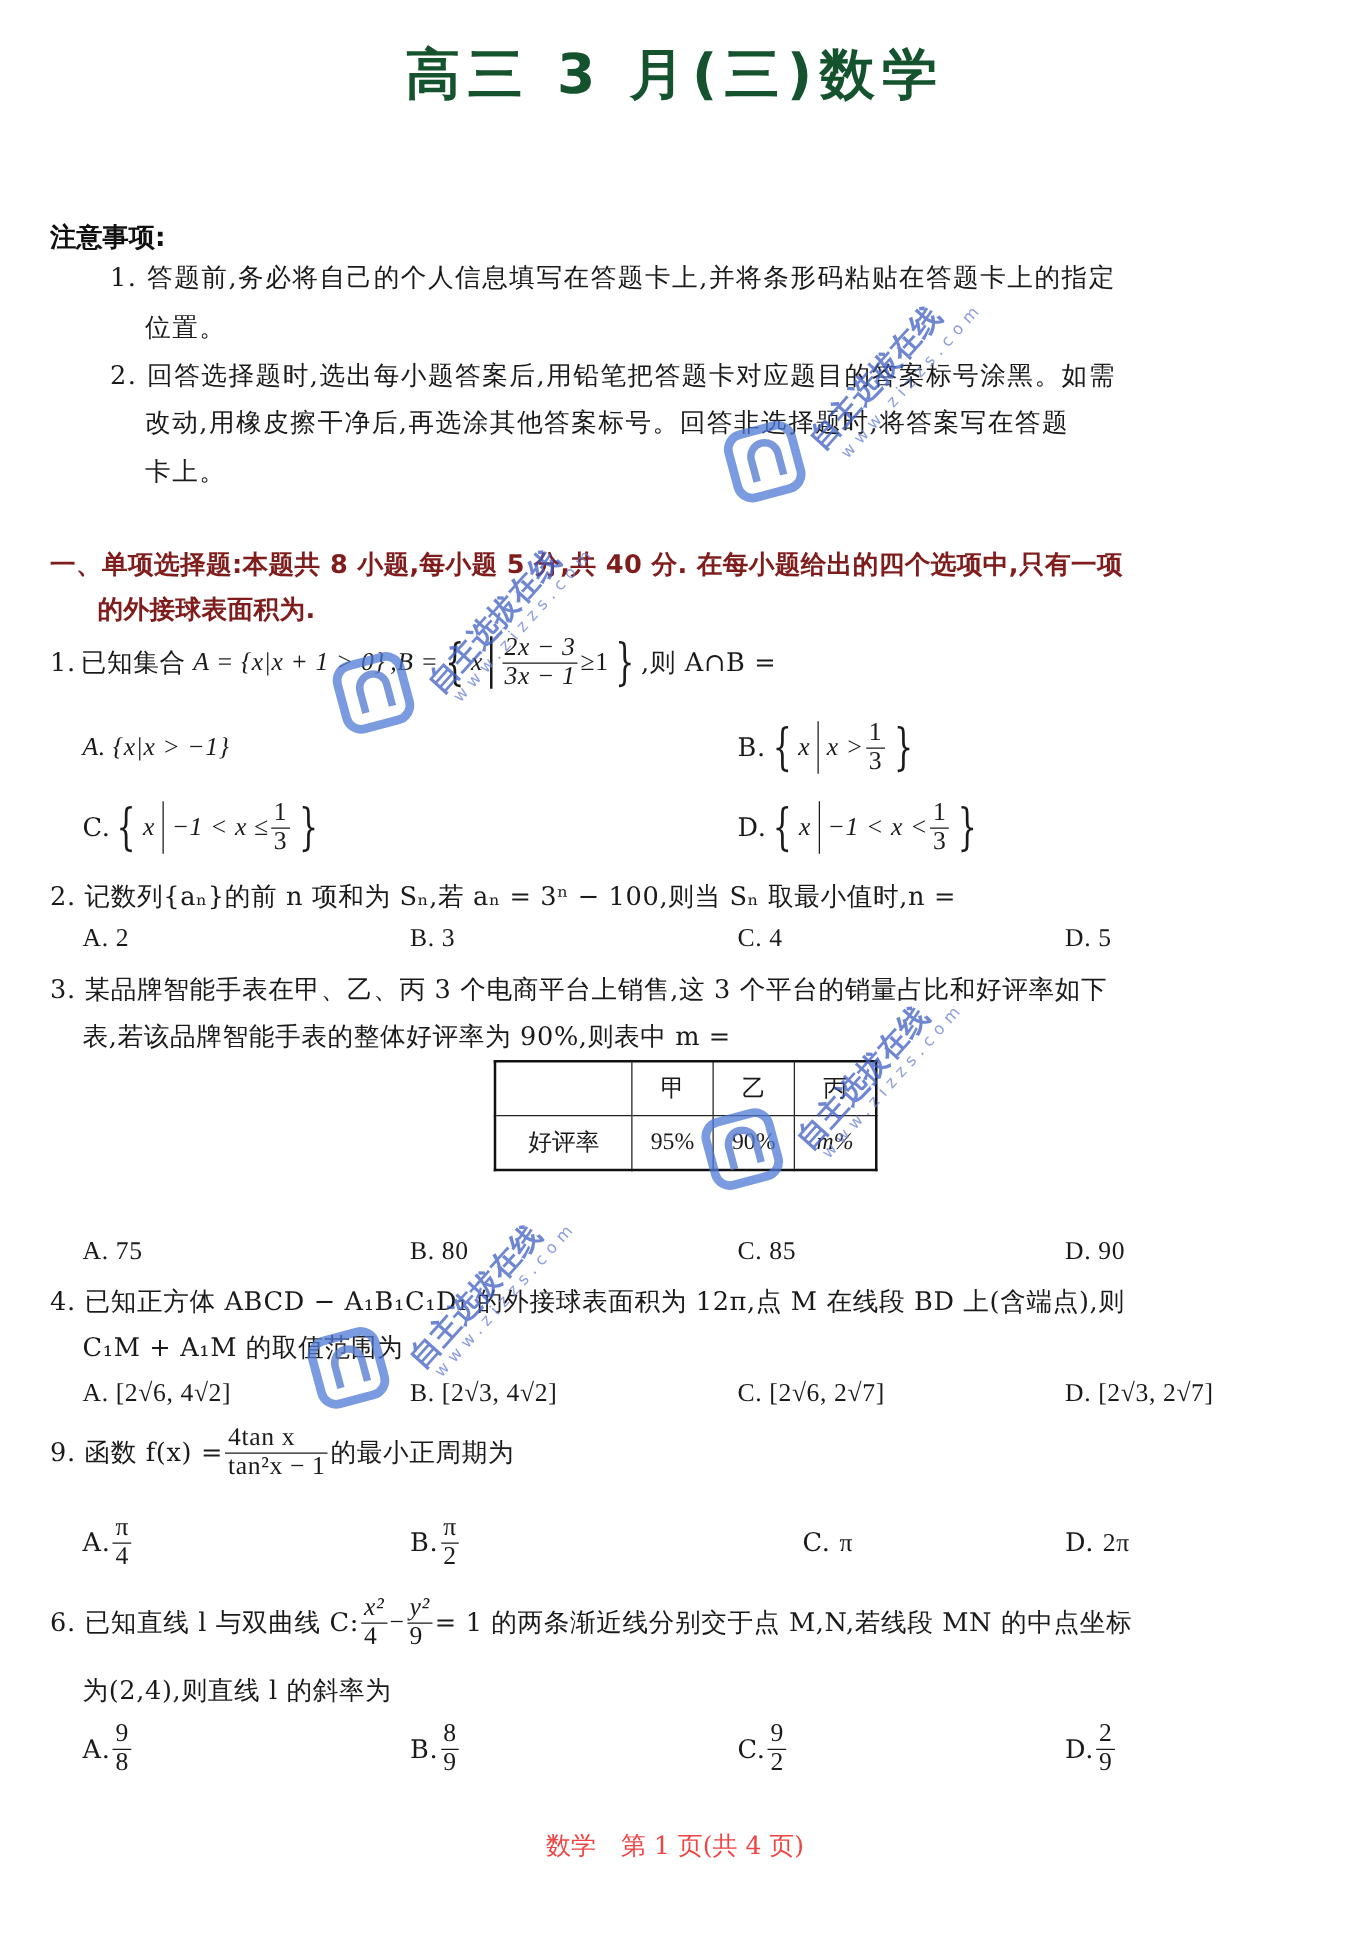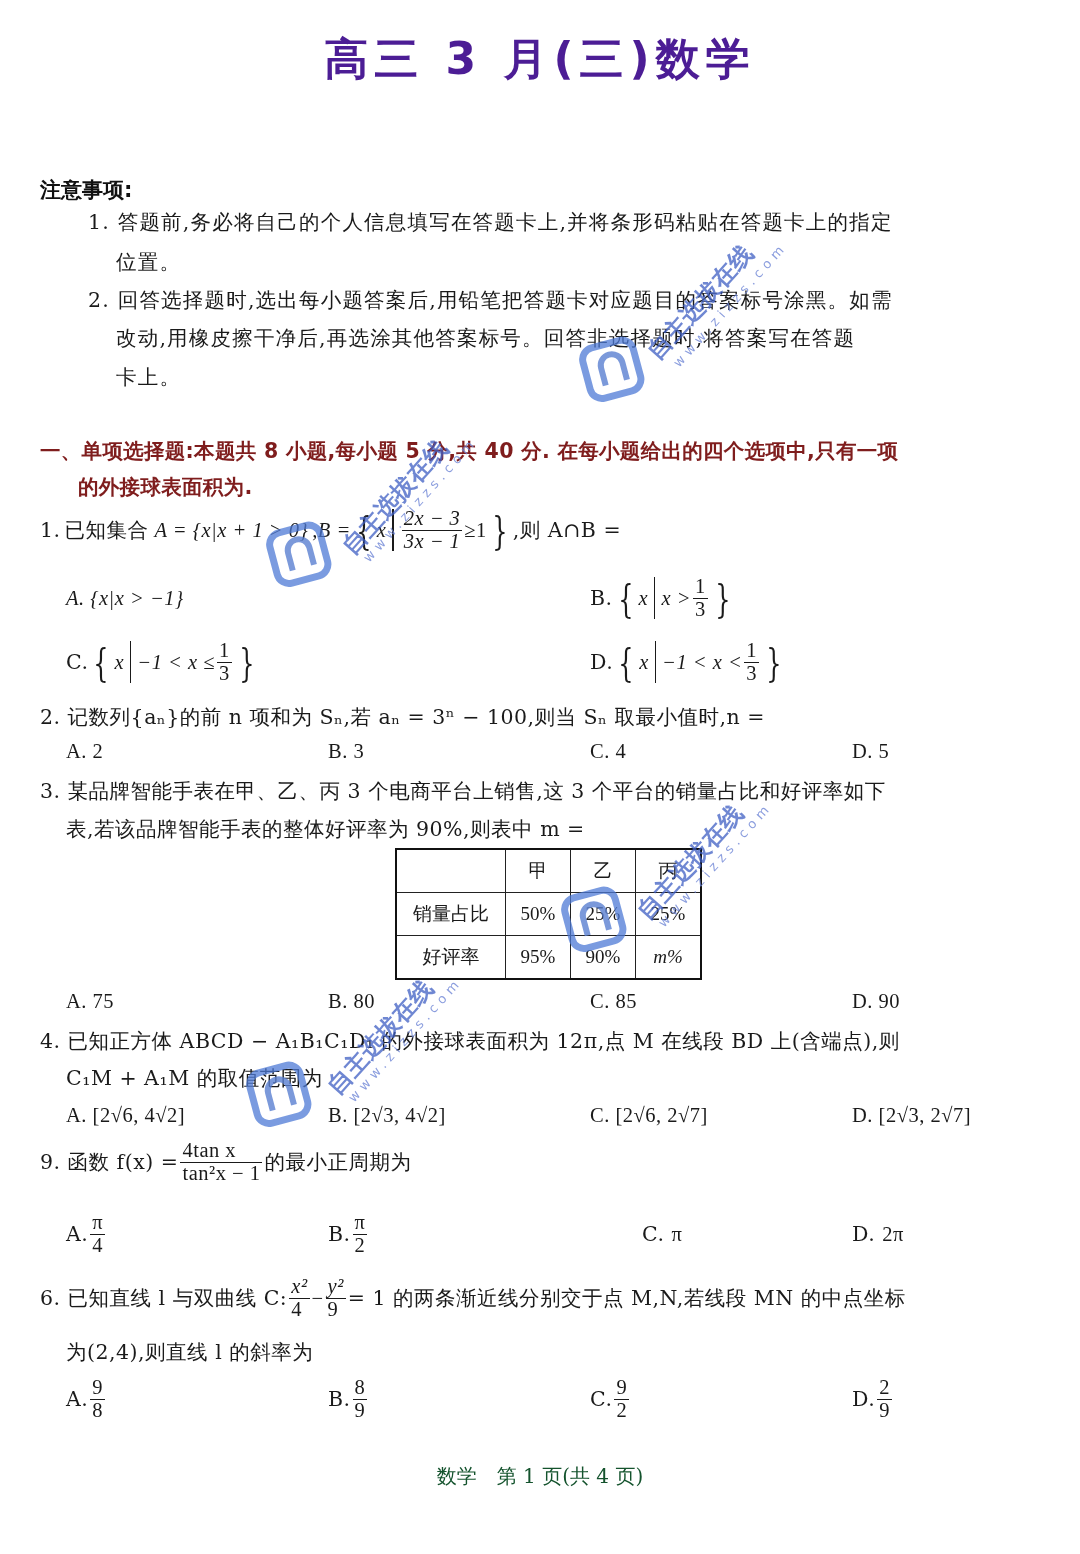--- a/index.html
+++ b/index.html
@@ -5,41 +5,41 @@
   html, body { margin: 0; padding: 0; background: #ffffff; }
   body {
     width: 1080px; height: 1554px; position: relative; overflow: hidden;
     font-family: "DejaVu Serif", "Liberation Serif", serif;
     color: #1a1a1a;
   }
   .abs { position: absolute; white-space: nowrap; }
   .title {
     left: 0; width: 1080px; top: 30px; text-align: center;
     font-family: "DejaVu Sans", sans-serif; font-weight: bold;
-    font-size: 44px; letter-spacing: 6px; color: #4c1d95;
+    font-size: 44px; letter-spacing: 6px; color: #14532d;
   }
   .heading {
     font-family: "DejaVu Sans", sans-serif; font-weight: bold; font-size: 21px; color: #111;
   }
   .body-text { font-size: 20.5px; letter-spacing: 1.2px; }
   .sec-text { font-family: "DejaVu Sans", sans-serif; font-weight: bold; font-size: 20.5px; letter-spacing: 0.3px; color:#7f1d1d; }
   .q { font-size: 20.5px; letter-spacing: 0.5px; }
   .i { font-style: italic; font-family: "Liberation Serif", serif; }
   .m { font-family: "Liberation Serif", serif; }
   .frac { display: inline-flex; flex-direction: column; vertical-align: middle; margin: 0 2px; line-height: 1.05; }
   .frac .num { border-bottom: 1.3px solid #1a1a1a; padding: 0 2px; }
   .frac .den { padding: 0 2px; }
   .brace { font-size: 40px; font-family: "DejaVu Serif", serif; font-weight: 200; vertical-align: middle; transform: scaleX(0.6); display:inline-block; line-height: 1; }
   .bar { display:inline-block; width:1.3px; height: 42px; background:#1a1a1a; vertical-align: middle; margin: 0 6px; }
   table.t {
     position: absolute; left: 395px; top: 848px; border-collapse: collapse;
     border: 2px solid #111; font-size: 19px;
   }
   table.t td { border: 1px solid #222; text-align: center; height: 42px; padding: 0; }
-  .footer { left: 0; width: 1080px; top: 1463px; text-align: center; font-size: 20px; color:#14532d; }
+  .footer { left: 0; width: 1080px; top: 1463px; text-align: center; font-size: 20px; color:#ef4444; }
   .wm { position: absolute; pointer-events: none; }
   .wm-text { position: absolute; color: #3f5fc4; opacity: 0.75; font-family: "DejaVu Serif", serif; font-weight: bold; font-size: 24px; transform: rotate(-48deg); transform-origin: left top; white-space: nowrap; }
   .wm-url { position: absolute; color: #6f86d6; opacity: 0.8; font-family: "DejaVu Sans", sans-serif; font-size: 13px; letter-spacing: 5px; transform: rotate(-48deg); transform-origin: left top; white-space: nowrap; }
 </style>
 </head>
 <body>
 
 <div class="abs title">高三 3 月(三)数学</div>
 
 <div class="abs heading" style="left:40px; top:176px;">注意事项:</div>
@@ -121,26 +121,20 @@
 
 <table class="t">
   <tbody>
       <tr>
     <td style="width:108px;"></td>
     <td style="width:64px;">甲</td>
     <td style="width:64px;">乙</td>
     <td style="width:64px;">丙</td>
   </tr>
   <tr>
-    <td>销量占比</td>
-    <td class="m">50%</td>
-    <td class="m">25%</td>
-    <td class="m">25%</td>
-  </tr>
-  <tr>
     <td>好评率</td>
     <td class="m">95%</td>
     <td class="m">90%</td>
     <td class="m i">m%</td>
   </tr>
 </tbody>
   </table>
 
 <div class="abs q m" style="left:66px; top:990px;">A. 75</div>
 <div class="abs q m" style="left:328px; top:990px;">B. 80</div>

